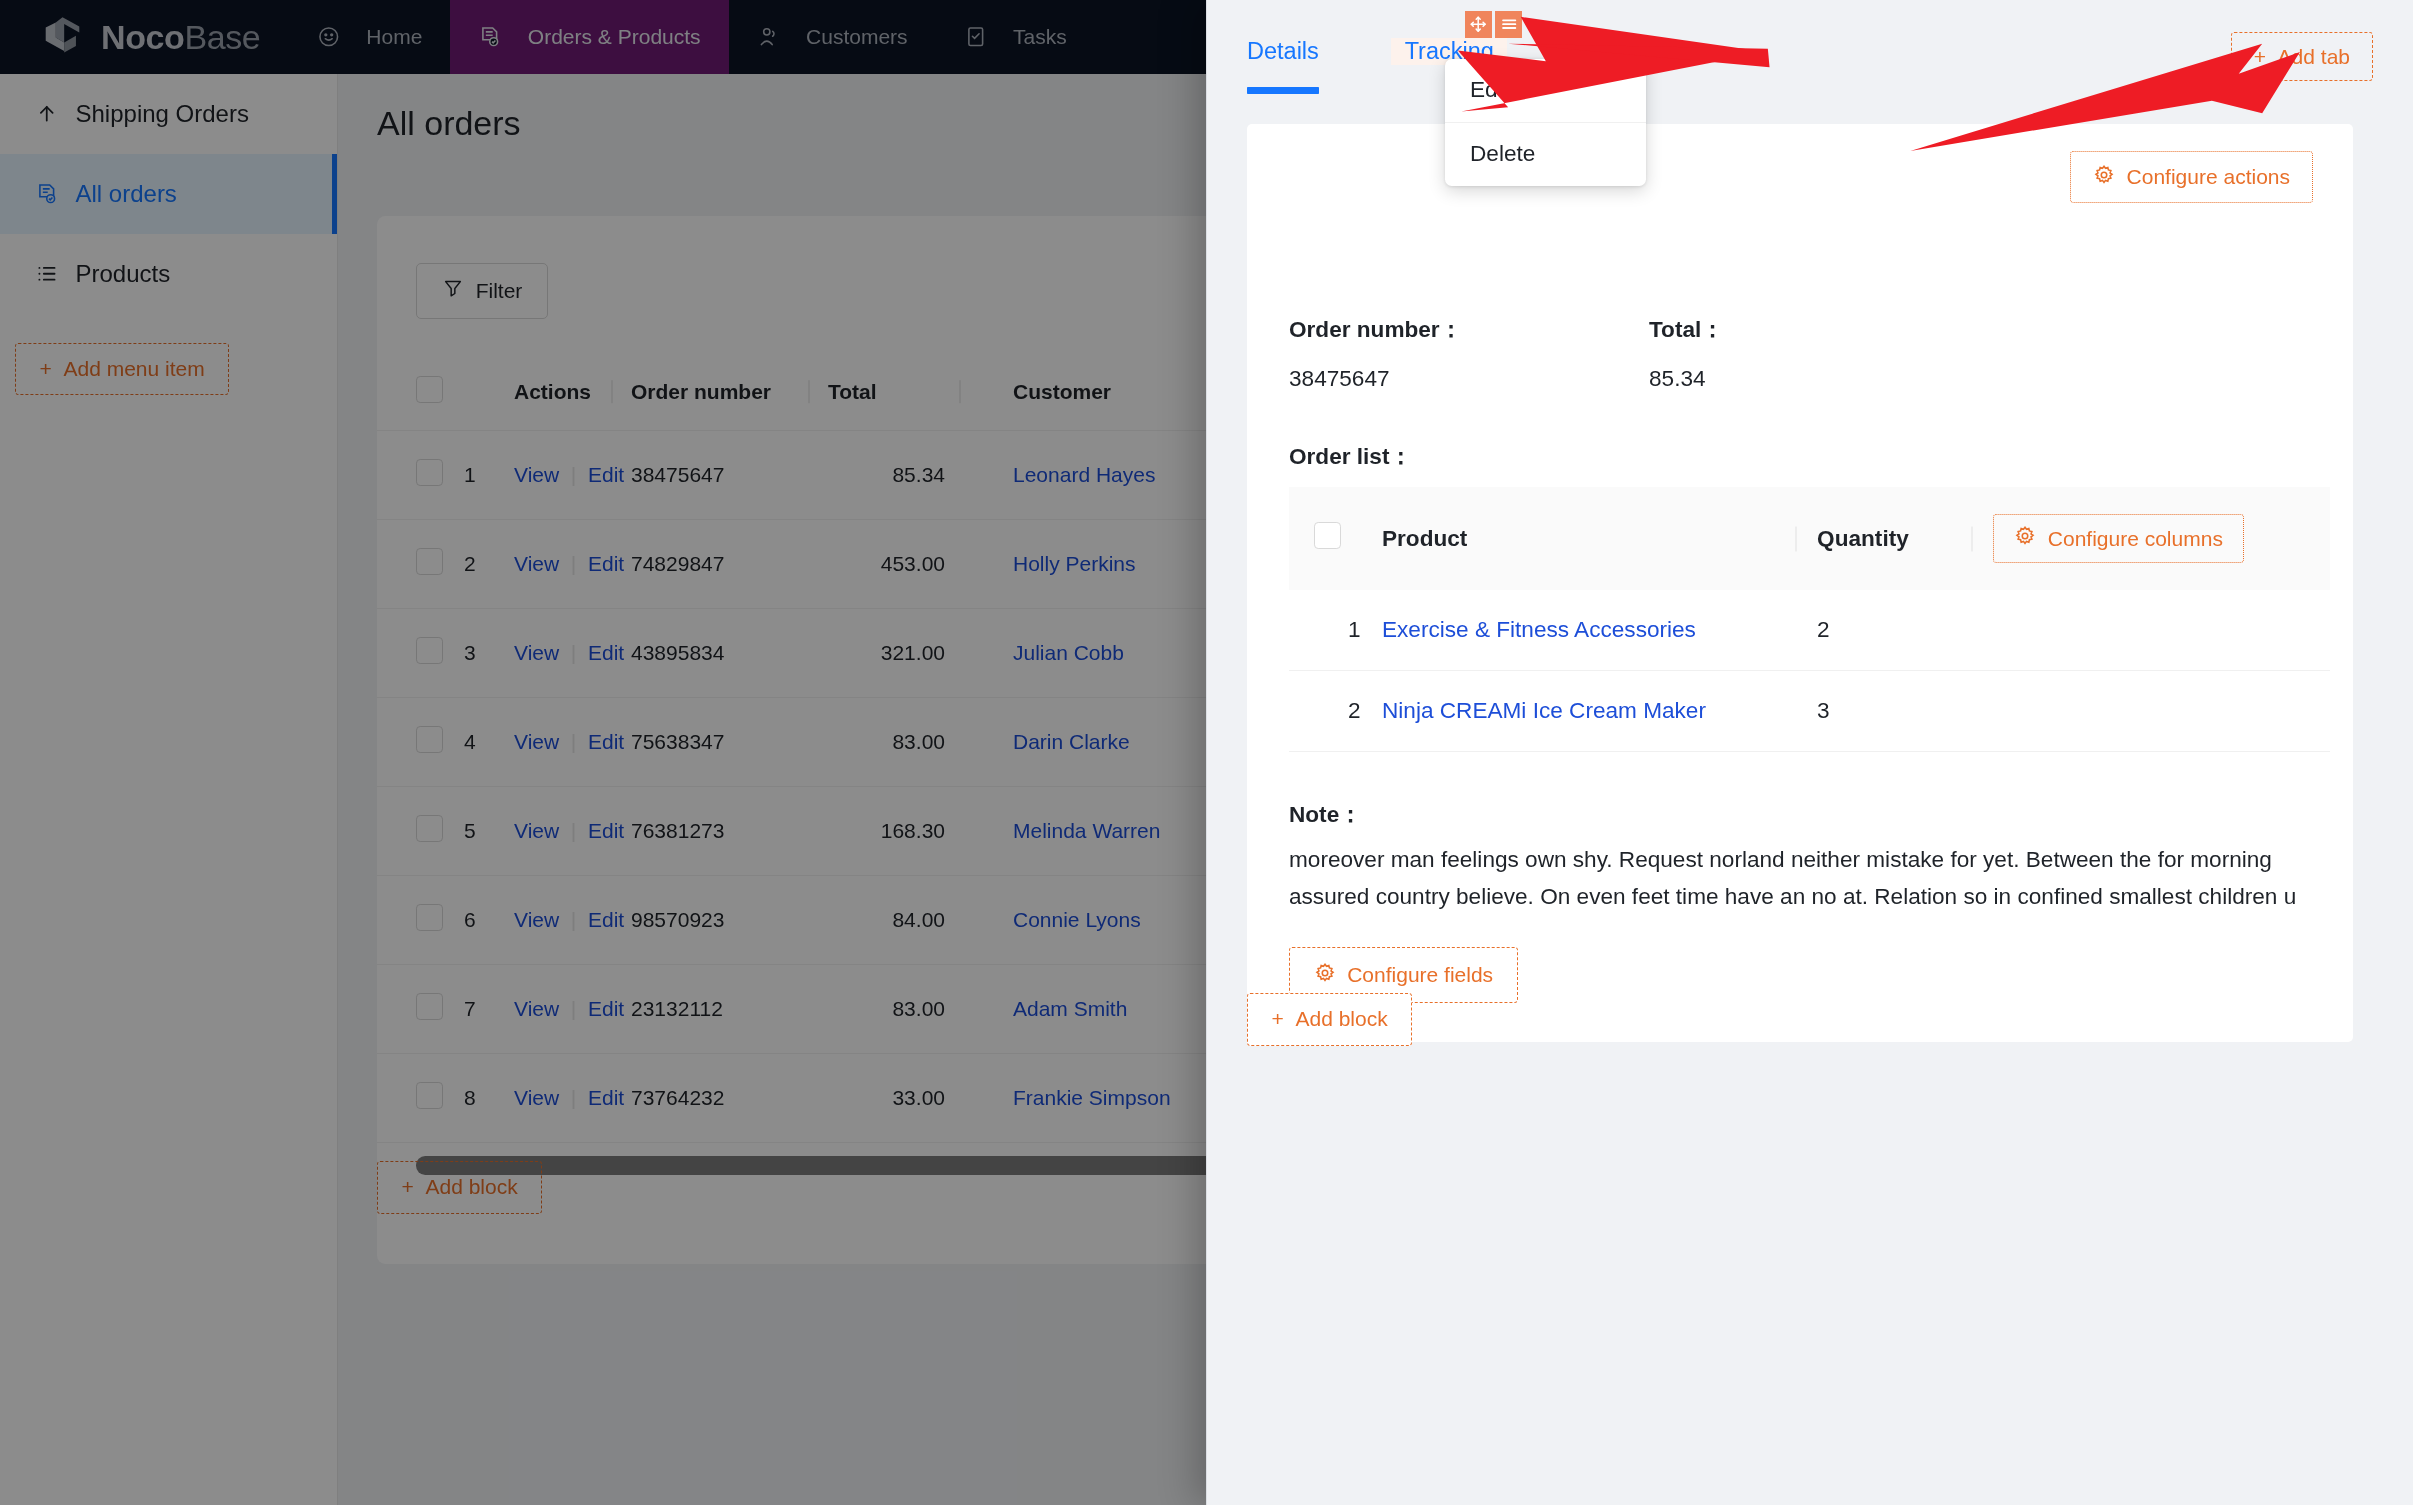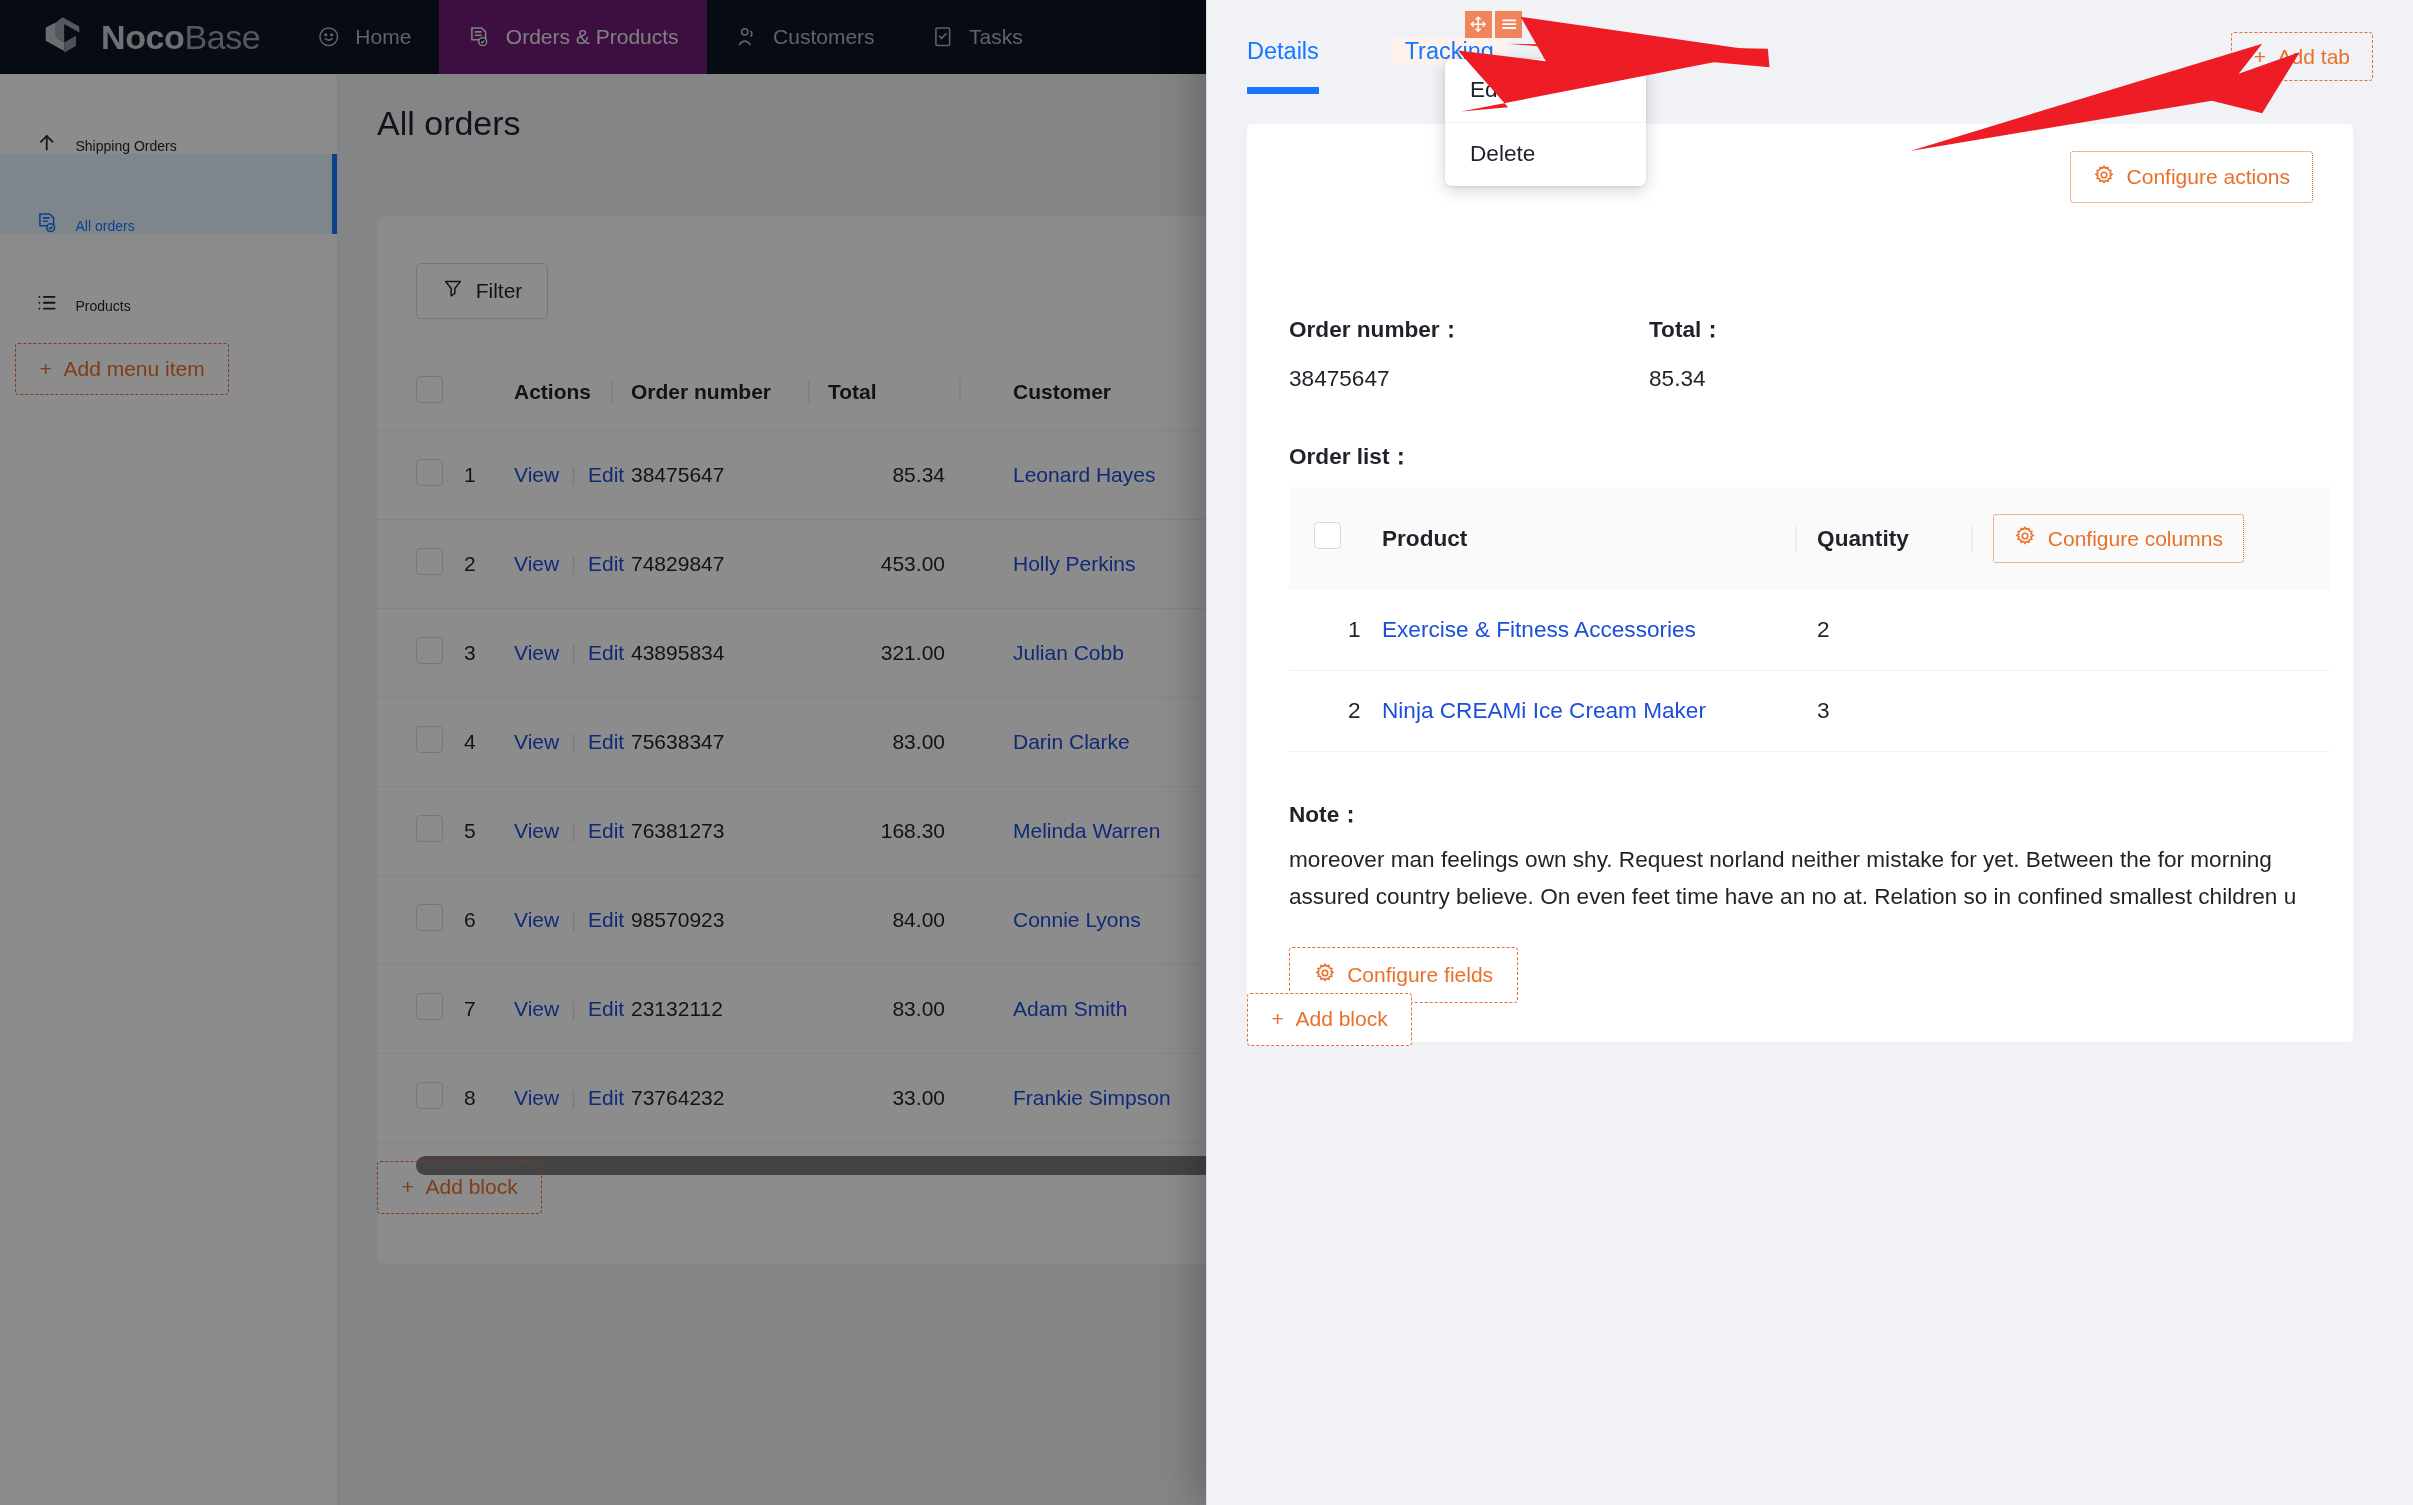--- a/index.html
+++ b/index.html
@@ -26,35 +26,35 @@
     display: flex; align-items: center; gap: 15px;
     padding: 0 28.5px 0 39px;
     text-align: right;
   }
   .brand-logo { width: 47px; height: 47px; }
   .brand-text { font-size: 34px; letter-spacing: -0.4px; line-height: 1; }
   .brand-text .b1 { color: #c9cdd4; font-weight: 700; }
   .brand-text .b2 { color: #9aa1ab; font-weight: 300; }
 
   .nav-item {
-    display: flex; align-items: center; gap: 15px;
+    display: flex; align-items: center; gap: 26px;
     padding: 0 28px; color: #aeb4bd; font-size: 21px;
     cursor: pointer; user-select: none;
   }
   .nav-item.active { background: #701a75; color: #e6e9ee; }
   .nav-item svg { display: block; }
 
   
   #sidebar {
     position: absolute; top: 74px; left: 0; width: 338px; bottom: 0;
     background: #ffffff; border-right: 0.8px solid #e8e8e8;
   }
   .side-item {
-    height: 80px; display: flex; align-items: flex-end; gap: 17px;
-    padding: 0 23.5px 0 35px; font-size: 14px; color: #1f2329; cursor: pointer;
+    height: 80px; display: flex; align-items: center; gap: 17px;
+    padding: 0 23.5px 0 35px; font-size: 24px; color: #1f2329; cursor: pointer;
     position: relative;
   }
   .side-item.active { background: #e6f4ff; color: #1677ff; }
   .side-item.active::after {
     content: ""; position: absolute; right: 0; top: 0; bottom: 0;
     width: 5px; background: #1677ff;
   }
   .side-item svg { display: block; flex: none; }
   .dashed-btn {
     border: 1.7px dashed #e8702a; color: #e8702a; background: transparent;

